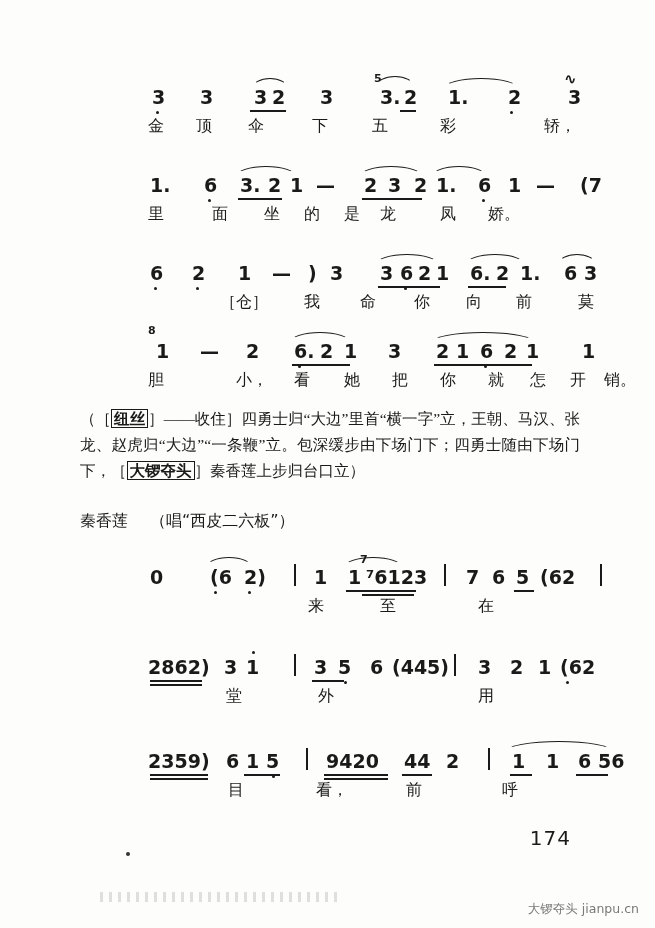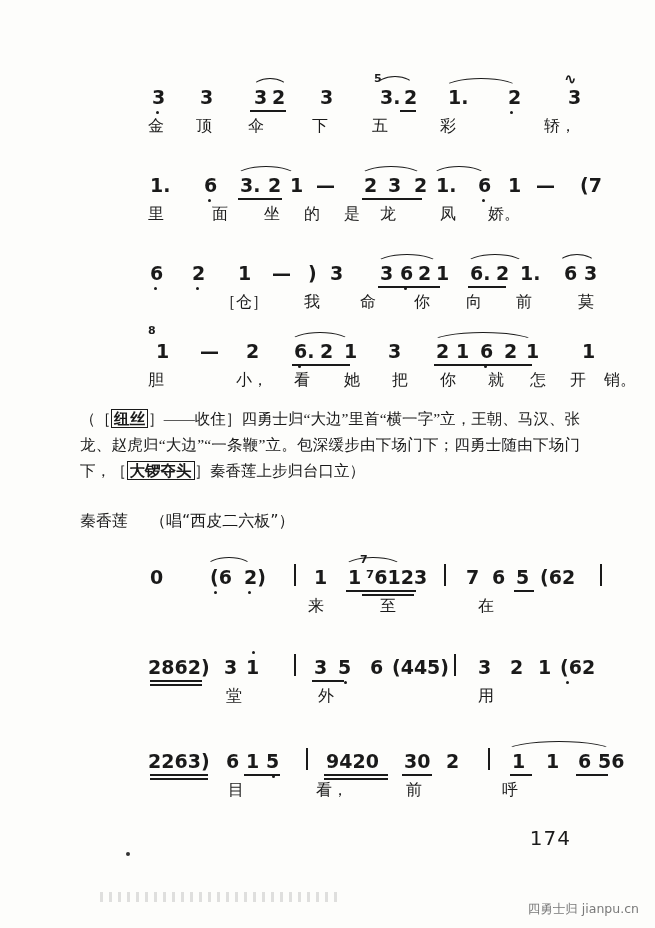--- a/index.html
+++ b/index.html
@@ -351,27 +351,27 @@
     </div>
     <div class="lyrics">
       <span class="lyc" style="left:78px;">堂</span>
       <span class="lyc" style="left:170px;">外</span>
       <span class="lyc" style="left:330px;">用</span>
     </div>
   </div>
 
   <div class="music-line" style="top:742px;">
     <div class="notes">
-      <span class="nt" style="left:0px;">2263)</span>
+      <span class="nt" style="left:0px;">2359)</span>
       <span class="nt" style="left:78px;">6</span>
       <span class="nt" style="left:98px;">1</span>
       <span class="nt" style="left:118px;">5</span>
       <span class="bar" style="left:158px;"></span>
       <span class="nt" style="left:178px;">9420</span>
-      <span class="nt" style="left:256px;">30</span>
+      <span class="nt" style="left:256px;">44</span>
       <span class="nt" style="left:298px;">2</span>
       <span class="bar" style="left:340px;"></span>
       <span class="nt" style="left:364px;">1</span>
       <span class="nt" style="left:398px;">1</span>
       <span class="nt" style="left:430px;">6</span>
       <span class="nt" style="left:450px;">56</span>
       <div class="beam" style="left:2px;  top:32px; width:58px;"></div>
       <div class="beam" style="left:2px;  top:36px; width:58px;"></div>
       <div class="beam" style="left:96px; top:32px; width:36px;"></div>
       <div class="beam" style="left:176px; top:32px; width:64px;"></div>
@@ -386,15 +386,15 @@
       <span class="lyc" style="left:80px;">目</span>
       <span class="lyc" style="left:168px;">看，</span>
       <span class="lyc" style="left:258px;">前</span>
       <span class="lyc" style="left:354px;">呼</span>
     </div>
   </div>
 
   <div class="page-num">174</div>
   <div class="dot-mark"></div>
   <div class="smudge"></div>
-  <div class="watermark">四勇士归 jianpu.cn</div>
+  <div class="watermark">大锣夺头 jianpu.cn</div>
 
 </div>
 
 </body></html>

